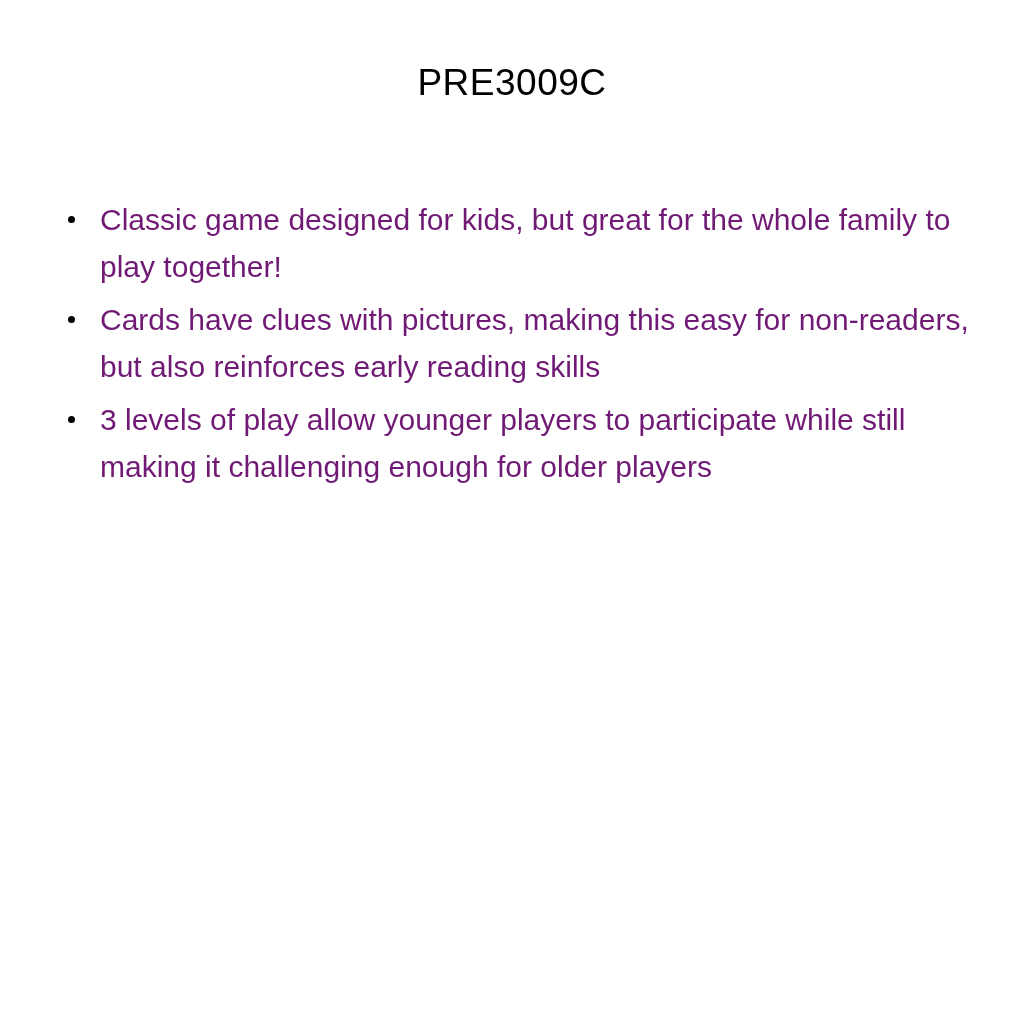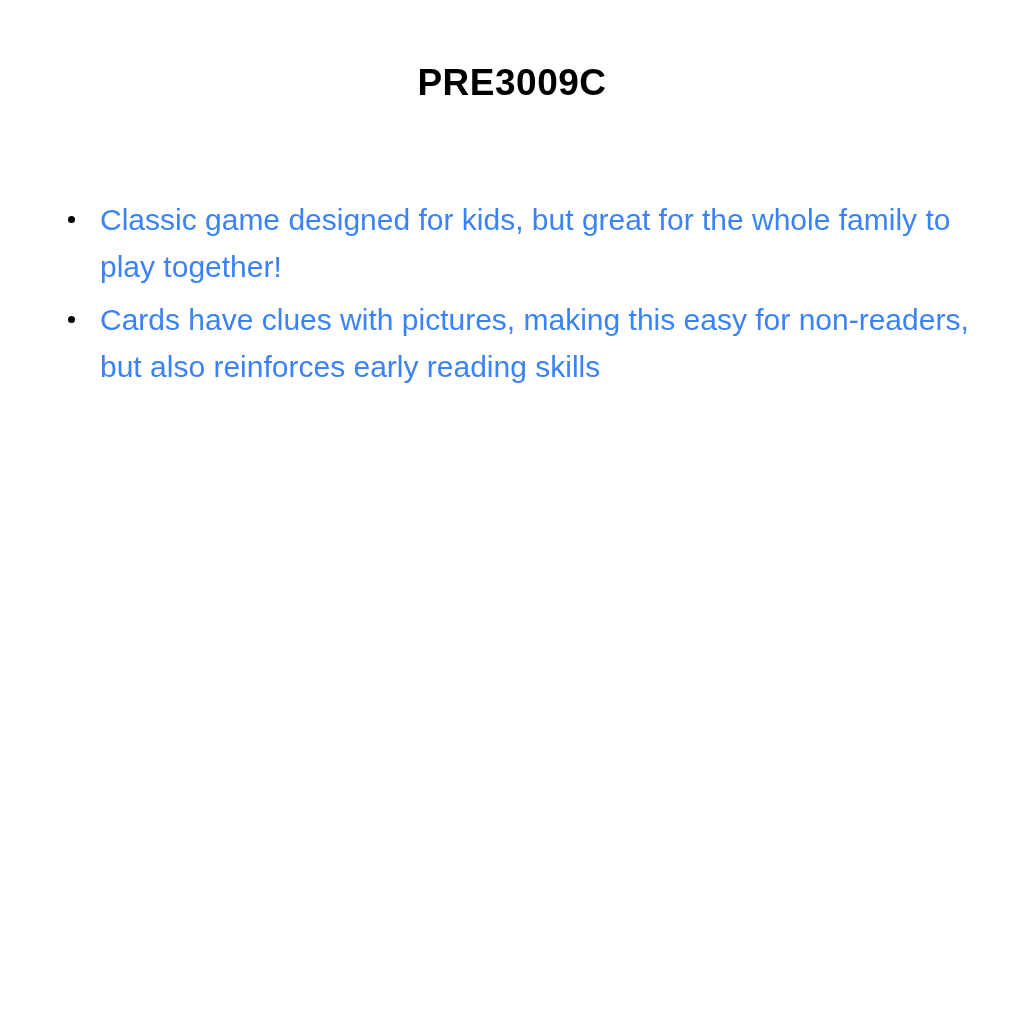--- a/index.html
+++ b/index.html
@@ -21,40 +21,40 @@
     box-sizing: border-box;
     background: #ffffff;
   }
   .slide-title {
     position: absolute;
     top: 62px;
     left: 0;
     width: 1024px;
     text-align: center;
     font-size: 37px;
-    font-weight: bold;
+    font-weight: normal;
     letter-spacing: 0.5px;
     color: #000000;
   }
   .bullet-list {
     position: absolute;
     top: 196px;
     left: 62px;
     width: 910px;
     margin: 0;
     padding: 0;
     list-style: none;
   }
   .bullet-item {
     position: relative;
     padding-left: 38px;
     margin-bottom: 6px;
     font-size: 30px;
     line-height: 47px;
-    color: #3b82f6;
+    color: #701a75;
   }
   .bullet-item .dot {
     position: absolute;
     left: 6px;
     top: 20px;
     width: 7px;
     height: 7px;
     border-radius: 50%;
     background: #000000;
   }
@@ -71,15 +71,19 @@
 
   <ul class="bullet-list">
     <li class="bullet-item">
       <span class="dot"></span>
       <span class="bullet-text">Classic game designed for kids, but great for the whole family to play together!</span>
     </li>
     <li class="bullet-item">
       <span class="dot"></span>
       <span class="bullet-text">Cards have clues with pictures, making this easy for non-readers, but also reinforces early reading skills</span>
     </li>
+    <li class="bullet-item">
+      <span class="dot"></span>
+      <span class="bullet-text">3 levels of play allow younger players to participate while still making it challenging enough for older players</span>
+    </li>
   </ul>
 
 </div>
 
 </body></html>

